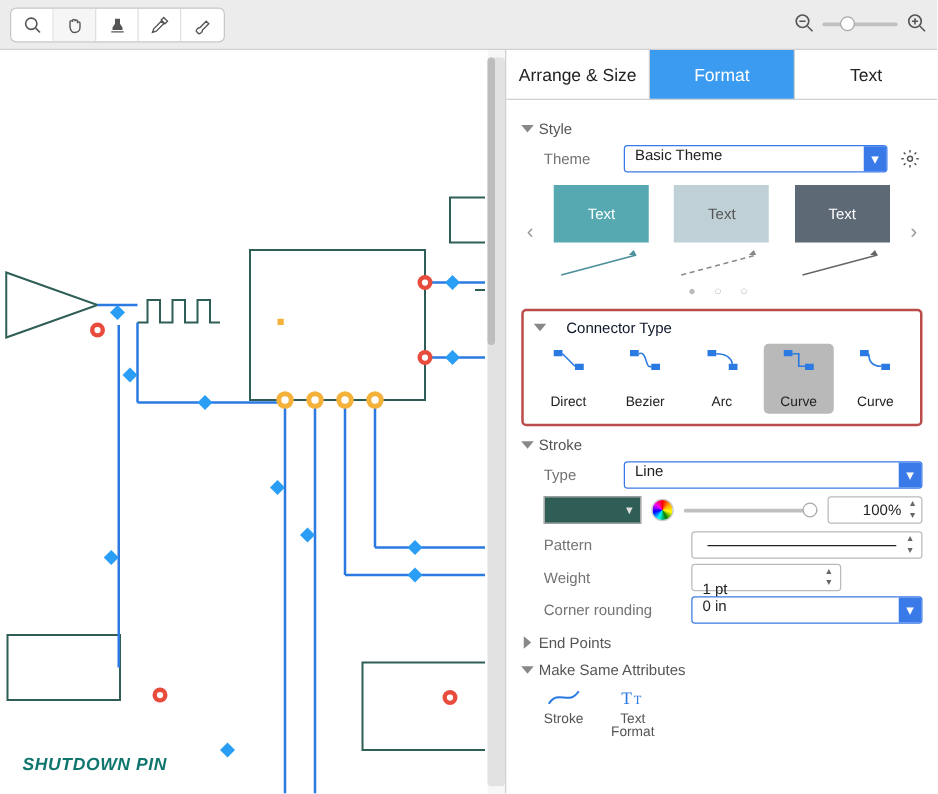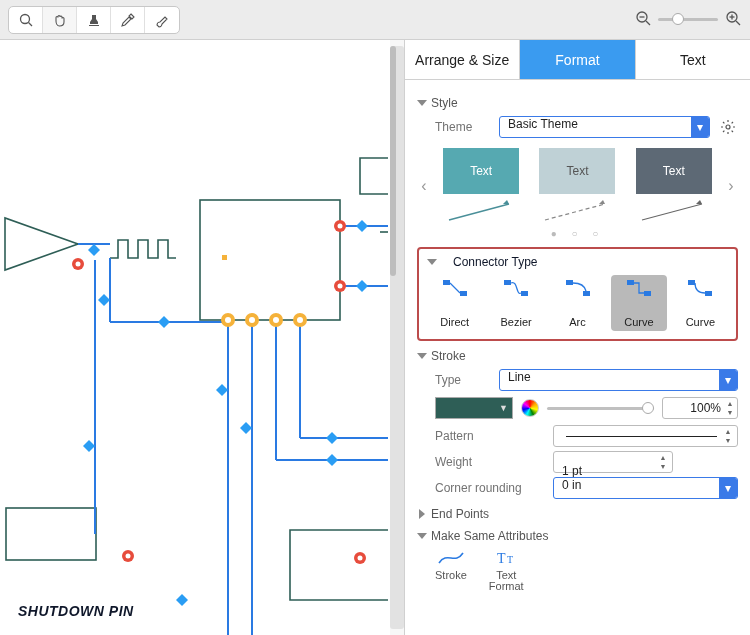--- a/index.html
+++ b/index.html
@@ -9,21 +9,21 @@
   .tool-btn { width:34px; height:26px; display:flex; align-items:center; justify-content:center; border-right:1px solid #e0e0e0; color:#555; }
   .tool-btn:last-child{border-right:none;}
   .tool-btn.active{background:#f6f6f6;}
   .toolbar .spacer{ flex:1; }
   .zoom-group{ display:flex; align-items:center; gap:6px; color:#555;}
   .zoom-slider{ width:60px; height:3px; background:#c0c0c0; border-radius:2px; position:relative;}
   .zoom-slider .thumb{ position:absolute; top:-5px; left:14px; width:12px; height:12px; border-radius:50%; background:#fff; border:1px solid #aaa;}
   .main { display:flex; height:595px;}
   .canvas { width:390px; position:relative; background:#fff; overflow:hidden;}
   .canvas svg{ position:absolute; top:0; left:0;}
-  .canvas-label { position:absolute; left:18px; bottom:16px; color:#0f172a; font-style:italic; font-size:14px; font-weight:600; letter-spacing:.5px;}
+  .canvas-label { position:absolute; left:18px; bottom:16px; color:#0f766e; font-style:italic; font-size:14px; font-weight:600; letter-spacing:.5px;}
   .vscroll{ width:14px; background:#f7f7f7; display:flex; justify-content:center;}
   .vscroll .track{ width:6px; background:#e2e2e2; margin:6px 0 6px; border-radius:3px; position:relative; flex:1;}
   .vscroll .thumb{ position:absolute; left:0; top:0; width:6px; height:230px; background:#bdbdbd; border-radius:3px;}
   .inspector { flex:1; border-left:1px solid #d0d0d0; background:#fff; display:flex; flex-direction:column; overflow:hidden;}
   .tabs { height:40px; display:flex; border-bottom:1px solid #d0d0d0;}
   .tab { flex:1; display:flex; align-items:center; justify-content:center; font-size:14px; border-right:1px solid #d0d0d0;}
   .tab:last-child{border-right:none;}
   .tab.active{ background:#3a9bf0; color:#fff; font-weight:500;}
   .panel { flex:1; overflow:auto; padding:8px 12px 24px 12px;}
   .section-head{ display:flex; align-items:center; gap:4px; color:#555; margin:8px 0 6px 0;}

